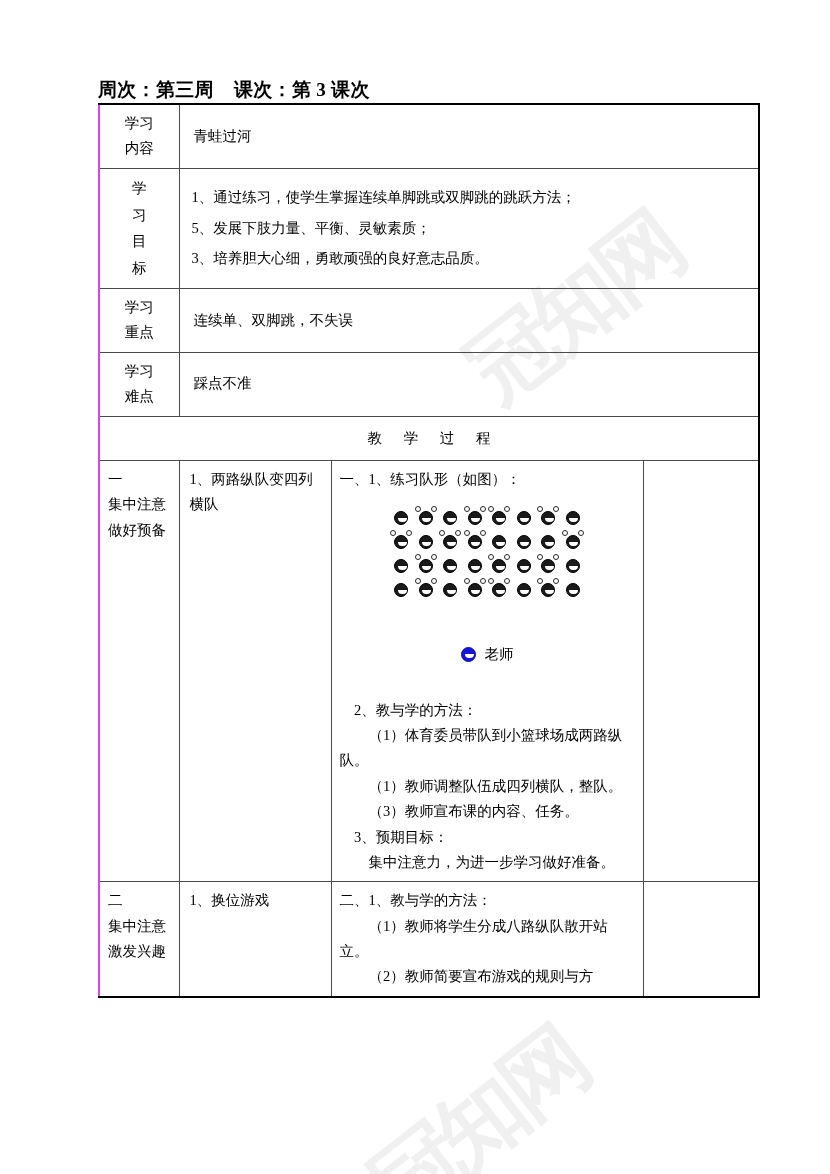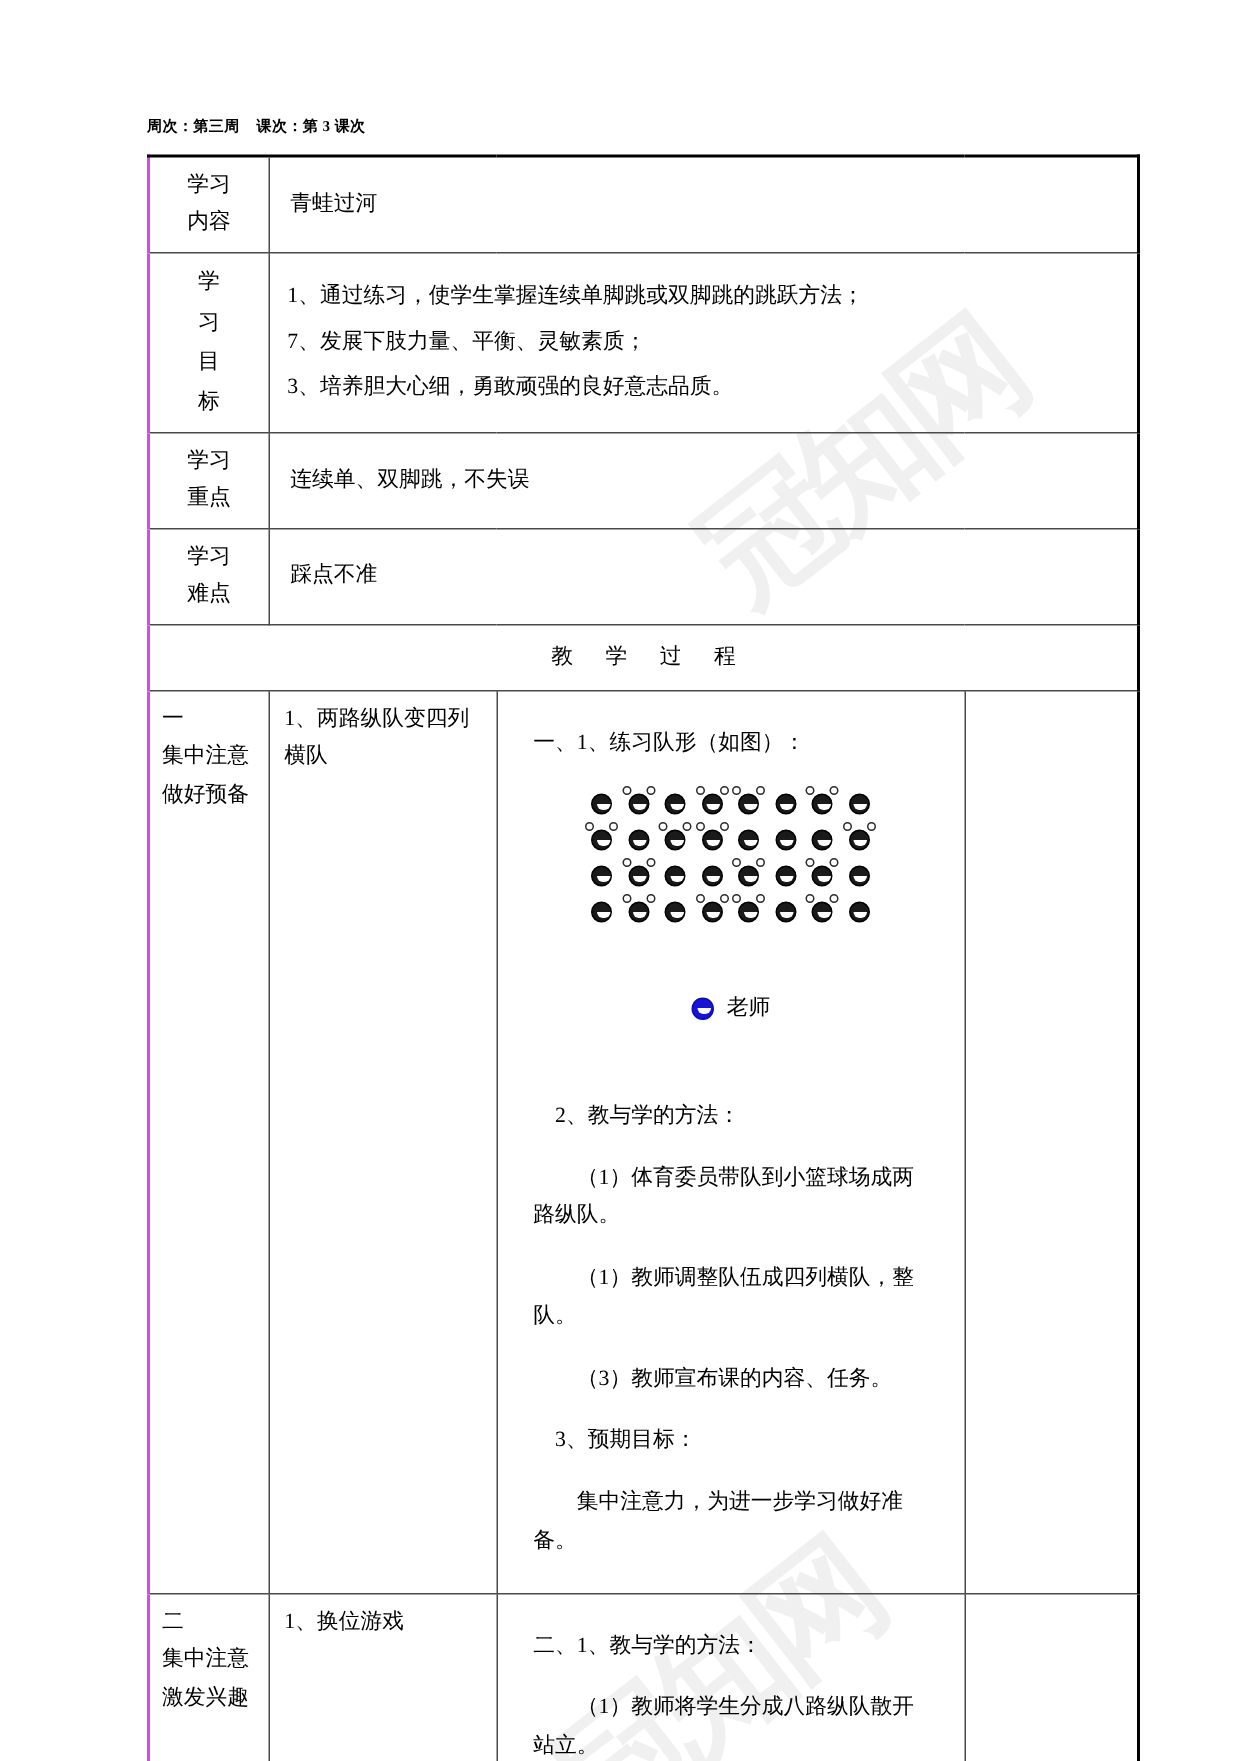--- a/index.html
+++ b/index.html
@@ -50,21 +50,21 @@
     z-index: 1;
     padding: 0;
   }
 
   
   #doc-header {
     position: absolute;
     left: 98px;
     top: 77px;
     width: 660px;
-    font-size: 10px;
+    font-size: 19px;
     font-weight: bold;
     letter-spacing: 0.3px;
     display: flex;
     align-items: baseline;
   }
   #doc-header .hdr-left { white-space: pre; }
   #doc-header .hdr-right { margin-left: auto; white-space: pre; }
 
   
   table.lesson {
@@ -131,21 +131,21 @@
   .cell-content {
     padding: 6px 6px 6px 10px !important;
     line-height: 1.85;
     font-size: 14.5px;
   }
   .cell-method {
     padding: 6px 8px 6px 8px !important;
     line-height: 1.9;
     font-size: 14.5px;
   }
-  .cell-method p { margin: 16px; }
+  .cell-method p { margin: 0; }
   .cell-method p.ind { text-indent: 2em; font-family: Liberation Serif, serif; }
   .cell-method p.ind1 { text-indent: 1em; }
   .cell-note { padding: 6px !important; }
 
   
   .formation {
     margin: 14px 0 0 0;
     display: flex;
     flex-direction: column;
     align-items: center;
@@ -254,21 +254,21 @@
         <td class="val edge-r" colspan="3">青蛙过河</td>
       </tr>
 
       <tr>
         <td class="lbl spaced edge-l">学
 习
 目
 标</td>
         <td class="objectives edge-r" colspan="3">
           <p>1、通过练习，使学生掌握连续单脚跳或双脚跳的跳跃方法；</p>
-          <p>7、发展下肢力量、平衡、灵敏素质；</p>
+          <p>5、发展下肢力量、平衡、灵敏素质；</p>
           <p>3、培养胆大心细，勇敢顽强的良好意志品质。</p>
         </td>
       </tr>
 
       <tr>
         <td class="lbl edge-l" style="height:54px">学习
 重点</td>
         <td class="val edge-r" colspan="3">连续单、双脚跳，不失误</td>
       </tr>
 

